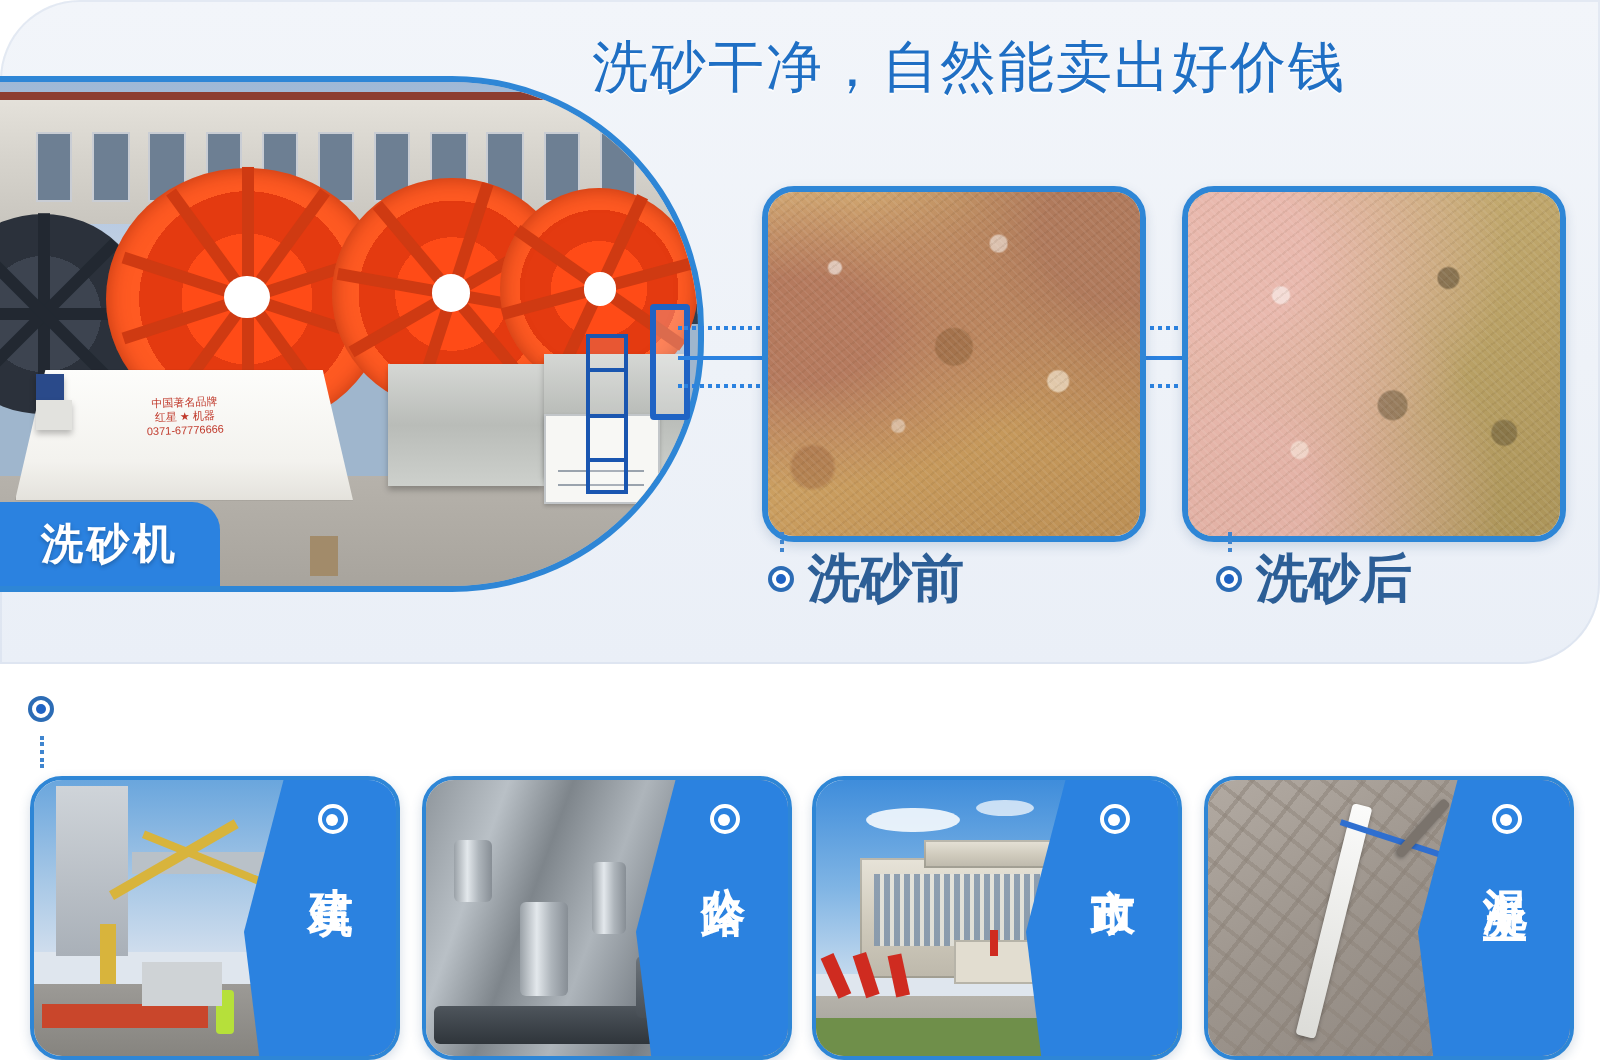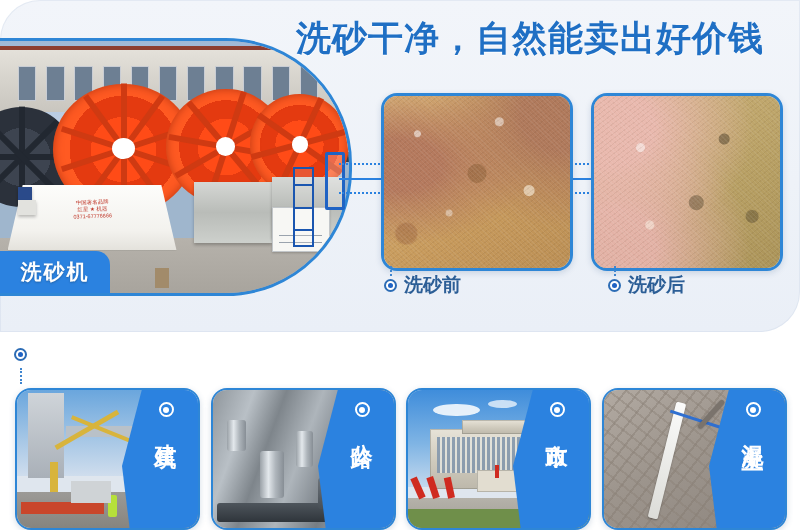--- a/index.html
+++ b/index.html
@@ -18,21 +18,21 @@
   }
   #top-panel:after{
     content:"";position:absolute;left:0;top:0;width:800px;height:332px;
     border-radius:40px 0 40px 0;
     box-shadow:inset 0 0 0 1px rgba(200,212,228,.35);
   }
 
   
   #headline{
     position:absolute;left:296px;top:15px;
-    font-size:35px;font-weight:bold;letter-spacing:1px;
+    font-size:28px;font-weight:normal;letter-spacing:1px;
     color:#1f6fc4;
     text-shadow:0 1px 0 rgba(255,255,255,.8);
     white-space:nowrap;
   }
 
   
   #machine-frame{
     position:absolute;left:-6px;top:38px;width:352px;height:252px;
     border:3px solid #2e86d6;
     border-radius:0 126px 126px 0;
@@ -130,21 +130,21 @@
       linear-gradient(150deg,#cdb57e 0%,#c2a96f 30%,#b8a064 60%,#ab9459 100%);
   }
   .grain{position:absolute;inset:0;opacity:.55;
     background-image:
       repeating-linear-gradient(45deg,rgba(255,255,255,.12) 0 1px,transparent 1px 3px),
       repeating-linear-gradient(-38deg,rgba(80,55,25,.14) 0 1px,transparent 1px 4px);
   }
 
   
   .caption{position:absolute;top:272px;display:flex;align-items:center;gap:7px;
-    font-size:19px;color:#2c5e96;font-weight:bold;}
+    font-size:26px;color:#2c5e96;font-weight:bold;}
   #cap-before{left:384px;}
   #cap-after{left:608px;}
 
   .bullet{width:13px;height:13px;border-radius:50%;border:2px solid #2c6cb5;
     box-sizing:border-box;display:flex;align-items:center;justify-content:center;
     background:#fff;flex:0 0 auto;}
   .bullet:before{content:"";width:5px;height:5px;border-radius:50%;background:#1f63c4;}
   .bullet-dots{position:absolute;width:0;border-left:2px dotted #3f85cf;}
 
   

